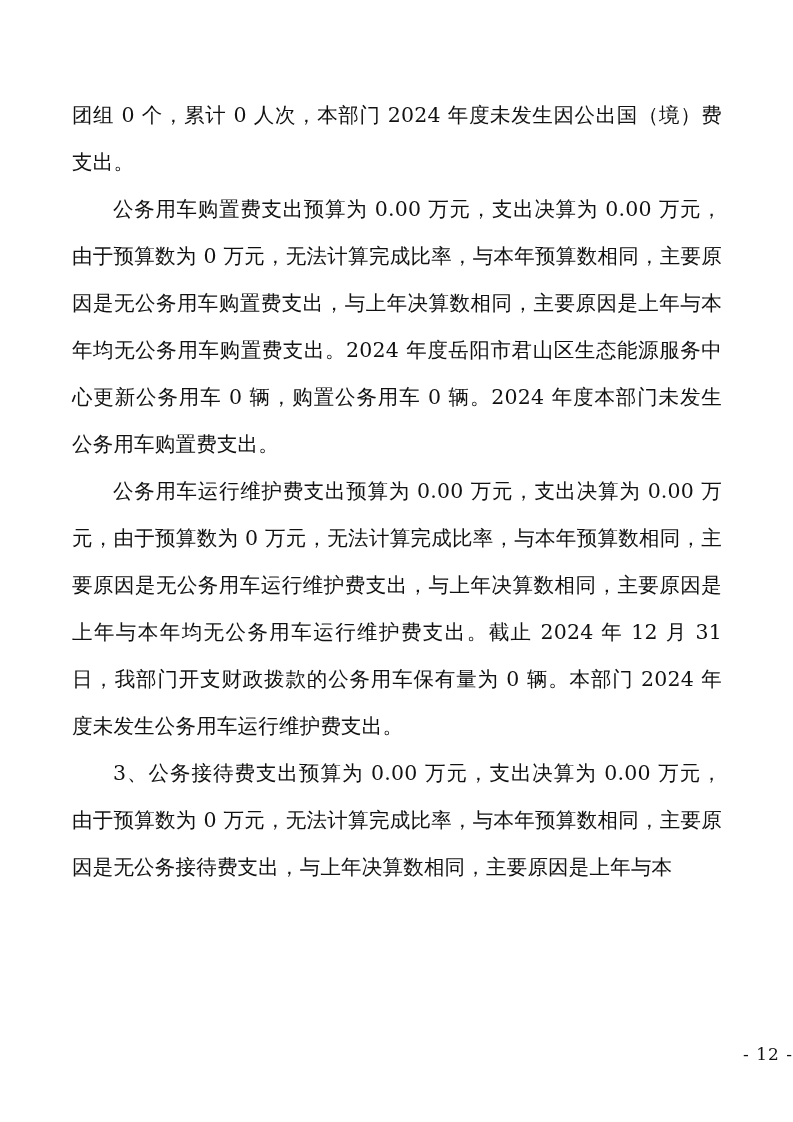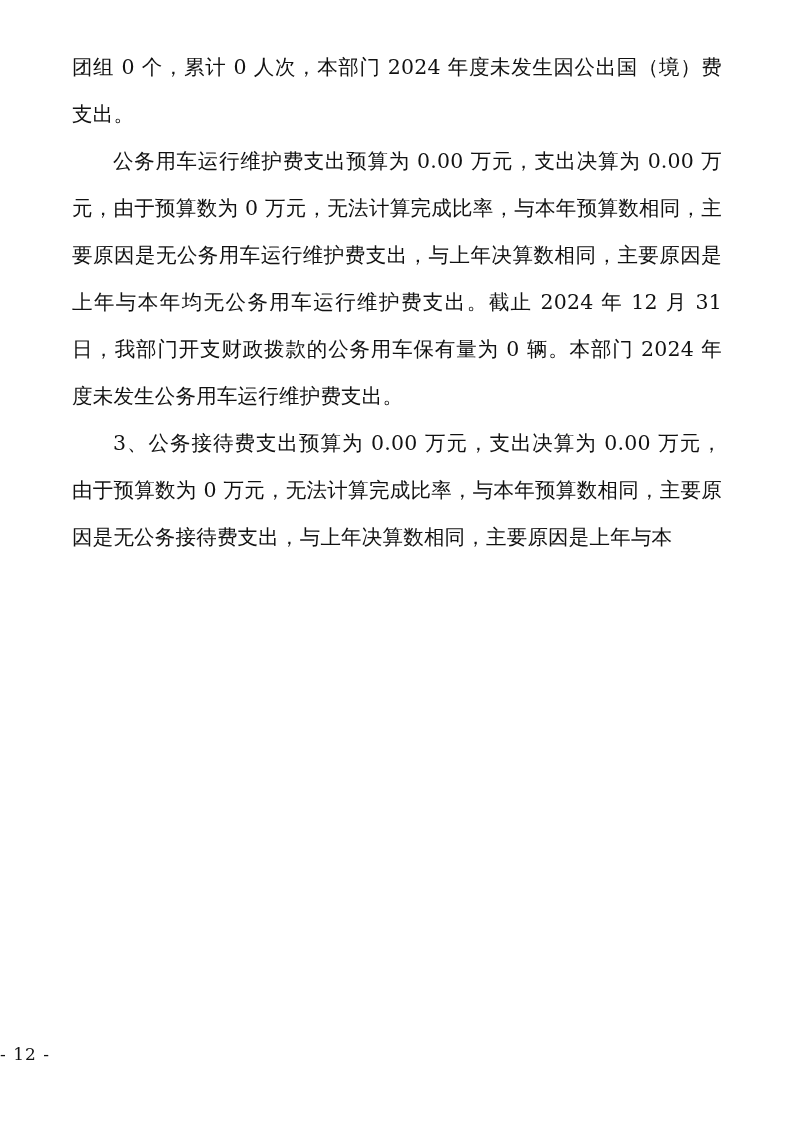--- a/index.html
+++ b/index.html
@@ -14,21 +14,21 @@
     color: #111111;
     position: relative;
     overflow: hidden;
   }
   .page {
     position: absolute;
     left: 0; top: 0;
     width: 793px;
     height: 1122px;
     box-sizing: border-box;
-    padding: 44px 72px 60px 72px;
+    padding: 92px 72px 60px 72px;
   }
   .doc-body {
     width: 650px;
     margin: 0 auto;
   }
   .para {
     font-size: 20.5px;
     line-height: 47px;
     text-align: justify;
     text-justify: inter-ideograph;
@@ -38,30 +38,31 @@
     word-break: break-all;
   }
   .para.indent {
     text-indent: 41px;
   }
   .footer {
     position: absolute;
     left: 0;
     right: 0;
     bottom: 58px;
-    text-align: left;
+    text-align: right;
     font-size: 17px;
     color: #111111;
     letter-spacing: 1px;
     font-family: "DejaVu Serif", "Liberation Serif", serif;
   }
 </style>
 </head>
 <body>
 
 <div class="page">
   <div class="doc-body">
     <p class="para">团组 0 个，累计 0 人次，本部门 2024 年度未发生因公出国（境）费支出。</p>
+    <p class="para indent">公务用车购置费支出预算为 0.00 万元，支出决算为 0.00 万元，由于预算数为 0 万元，无法计算完成比率，与本年预算数相同，主要原因是无公务用车购置费支出，与上年决算数相同，主要原因是上年与本年均无公务用车购置费支出。2024 年度岳阳市君山区生态能源服务中心更新公务用车 0 辆，购置公务用车 0 辆。2024 年度本部门未发生公务用车购置费支出。</p>
     <p class="para indent">公务用车运行维护费支出预算为 0.00 万元，支出决算为 0.00 万元，由于预算数为 0 万元，无法计算完成比率，与本年预算数相同，主要原因是无公务用车运行维护费支出，与上年决算数相同，主要原因是上年与本年均无公务用车运行维护费支出。截止 2024 年 12 月 31 日，我部门开支财政拨款的公务用车保有量为 0 辆。本部门 2024 年度未发生公务用车运行维护费支出。</p>
     <p class="para indent">3、公务接待费支出预算为 0.00 万元，支出决算为 0.00 万元，由于预算数为 0 万元，无法计算完成比率，与本年预算数相同，主要原因是无公务接待费支出，与上年决算数相同，主要原因是上年与本</p>
   </div>
   <div class="footer">- 12 -</div>
 </div>
 
 </body></html>

